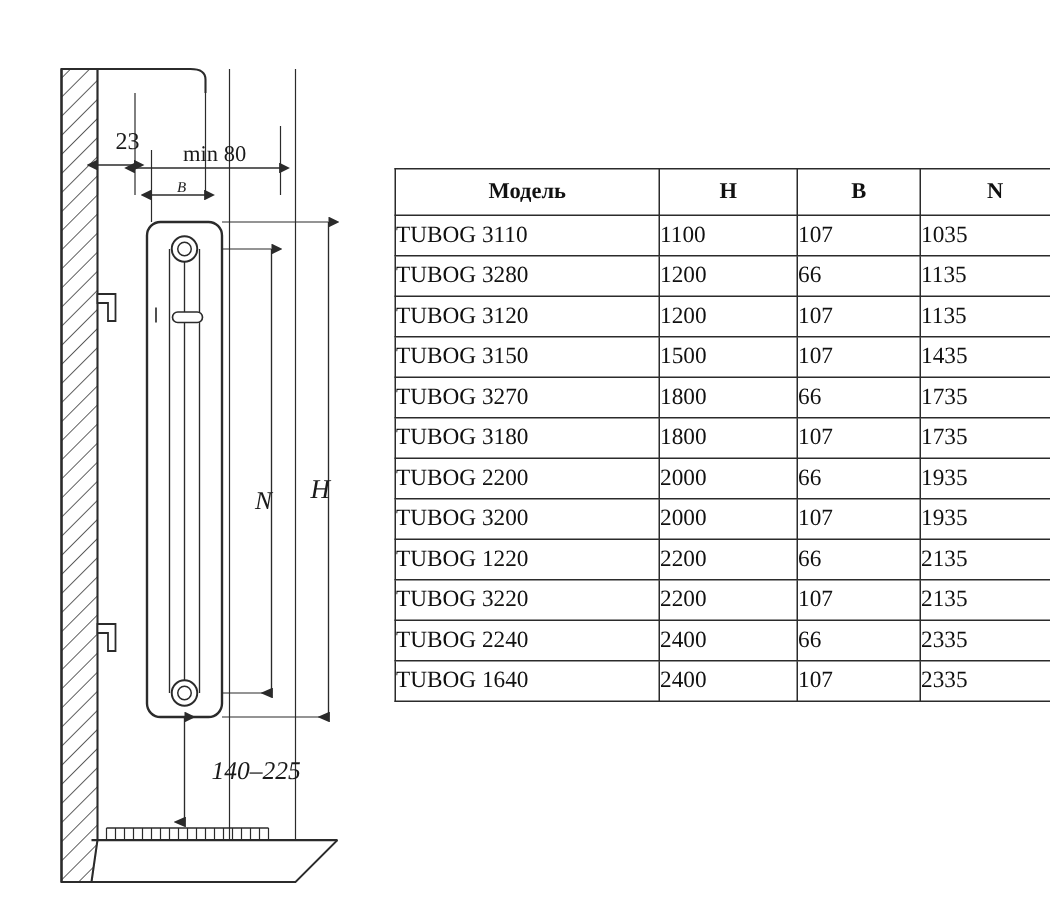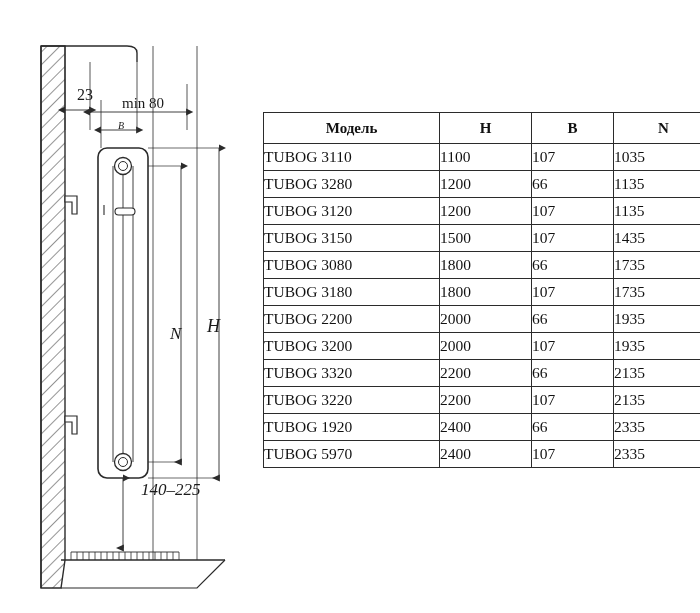--- a/index.html
+++ b/index.html
@@ -34,21 +34,21 @@
     position: absolute;
     font-family: "Liberation Serif", serif;
     color: #1a1a1a;
     white-space: nowrap;
   }
   .dim-23 { left: 48px; top: 86px; font-size: 16px; }
   .dim-min80 { left: 93px; top: 95px; font-size: 15px; }
   .dim-B { left: 89px; top: 120px; font-size: 10px; font-style: italic; }
   .dim-N { left: 141px; top: 324px; font-size: 17px; font-style: italic; }
   .dim-H { left: 178px; top: 316px; font-size: 18px; font-style: italic; }
-  .dim-140225 { left: 112px; top: 480px; font-size: 17px; font-style: italic; }
+  .dim-140225 { left: 112px; top: 504px; font-size: 17px; font-style: italic; }
 
   
   #table-wrap {
     position: absolute;
     left: 234px;
     top: 112px;
     width: 450px;
   }
   table.spec {
     border-collapse: collapse;
@@ -241,21 +241,21 @@
           <td>107</td>
           <td>1135</td>
         </tr>
         <tr>
           <td class="model">TUBOG 3150</td>
           <td>1500</td>
           <td>107</td>
           <td>1435</td>
         </tr>
         <tr>
-          <td class="model">TUBOG 3080</td>
+          <td class="model">TUBOG 3270</td>
           <td>1800</td>
           <td>66</td>
           <td>1735</td>
         </tr>
         <tr>
           <td class="model">TUBOG 3180</td>
           <td>1800</td>
           <td>107</td>
           <td>1735</td>
         </tr>
@@ -265,39 +265,39 @@
           <td>66</td>
           <td>1935</td>
         </tr>
         <tr>
           <td class="model">TUBOG 3200</td>
           <td>2000</td>
           <td>107</td>
           <td>1935</td>
         </tr>
         <tr>
-          <td class="model">TUBOG 3320</td>
+          <td class="model">TUBOG 1220</td>
           <td>2200</td>
           <td>66</td>
           <td>2135</td>
         </tr>
         <tr>
           <td class="model">TUBOG 3220</td>
           <td>2200</td>
           <td>107</td>
           <td>2135</td>
         </tr>
         <tr>
-          <td class="model">TUBOG 1920</td>
+          <td class="model">TUBOG 2240</td>
           <td>2400</td>
           <td>66</td>
           <td>2335</td>
         </tr>
         <tr>
-          <td class="model">TUBOG 5970</td>
+          <td class="model">TUBOG 1640</td>
           <td>2400</td>
           <td>107</td>
           <td>2335</td>
         </tr>
       </tbody>
     </table>
   </div>
 
 </div>
 

